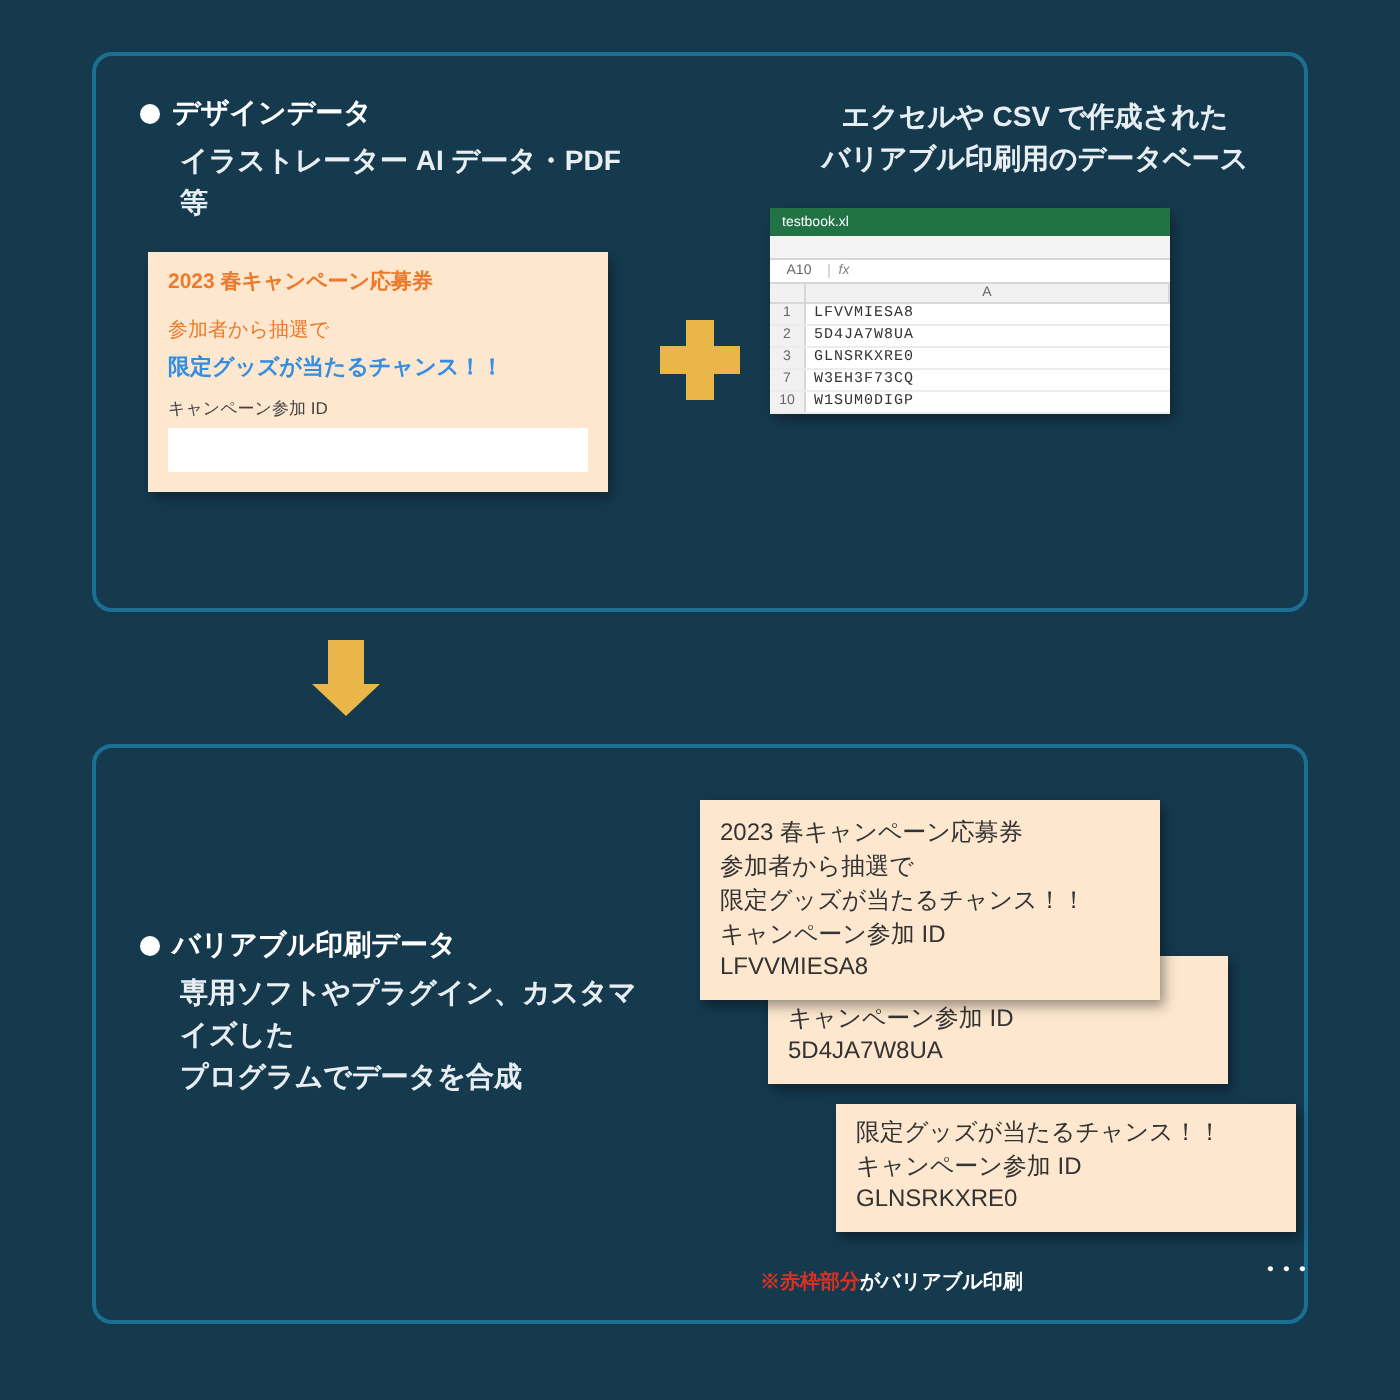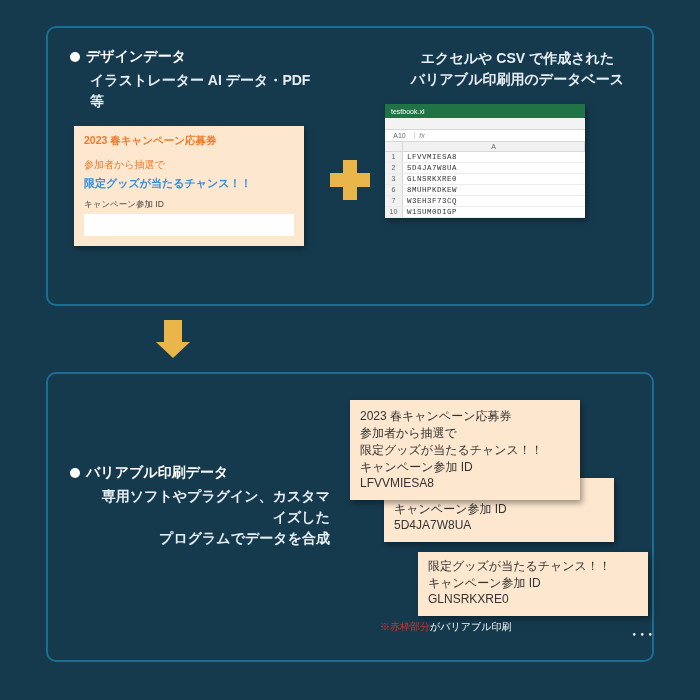--- a/index.html
+++ b/index.html
@@ -78,34 +78,34 @@
   .sheet-row .rnum{width:18px;border-right:1px solid #d7d7d7;background:#f1f1f1;text-align:center;font-size:7px;color:#666;padding:1px 0;}
   .sheet-row .val{flex:1;padding:1px 4px;font-size:7.5px;font-family:"Courier New",monospace;letter-spacing:.5px;color:#333;}
 
   
   .downarrow{margin:14px 0 14px 110px;width:34px;}
   .downarrow .shaft{width:18px;height:22px;background:var(--gold);margin:0 auto;}
   .downarrow .head{width:0;height:0;border-left:17px solid transparent;border-right:17px solid transparent;border-top:16px solid var(--gold);}
 
   
   .bottom-panel{height:290px;display:flex;gap:10px;}
-  .bot-left{flex:0 0 260px;padding-top:70px;text-align:right;}
+  .bot-left{flex:0 0 260px;padding-top:70px;}
   .bot-right{flex:1;position:relative;}
 
   
   .stack{position:absolute;left:10px;top:6px;}
   .ocard{position:absolute;width:230px;background:var(--coupon-bg);padding:8px 10px 10px;box-shadow:2px 3px 6px rgba(0,0,0,.4);color:#333;}
   .ocard.n1{left:0;top:0;z-index:3;}
   .ocard.n2{left:34px;top:78px;z-index:2;}
   .ocard.n3{left:68px;top:152px;z-index:1;}
   .ocard.partial .c-title,.ocard.partial .c-line1{visibility:hidden;height:0;margin:0;}
   .ocard.partial{padding-top:6px;}
   .ocard .c-line2{white-space:nowrap;}
 
-  .footnote{position:absolute;left:40px;top:226px;font-size:10px;font-weight:400;color:#fff;}
+  .footnote{position:absolute;left:40px;top:240px;font-size:10px;font-weight:700;color:#fff;}
   .footnote .red{color:var(--red);}
   .vdots{position:absolute;left:290px;top:232px;color:#fff;font-size:16px;line-height:8px;letter-spacing:0;writing-mode:vertical-rl;}
   .vdots span{display:block;height:8px;}
 </style>
 </head>
 <body>
 
 <div class="page">
 
   <div class="panel top-panel">
@@ -153,24 +153,20 @@
               <div class="rnum">1</div>
               <div class="val">LFVVMIESA8</div>
             </div>
             <div class="sheet-row">
               <div class="rnum">2</div>
               <div class="val">5D4JA7W8UA</div>
             </div>
             <div class="sheet-row">
               <div class="rnum">3</div>
               <div class="val">GLNSRKXRE0</div>
-            </div>
-            <div class="sheet-row">
-              <div class="rnum">6</div>
-              <div class="val">8MUHPKDKEW</div>
             </div>
             <div class="sheet-row">
               <div class="rnum">7</div>
               <div class="val">W3EH3F73CQ</div>
             </div>
             <div class="sheet-row">
               <div class="rnum">10</div>
               <div class="val">W1SUM0DIGP</div>
             </div>
           </div>

